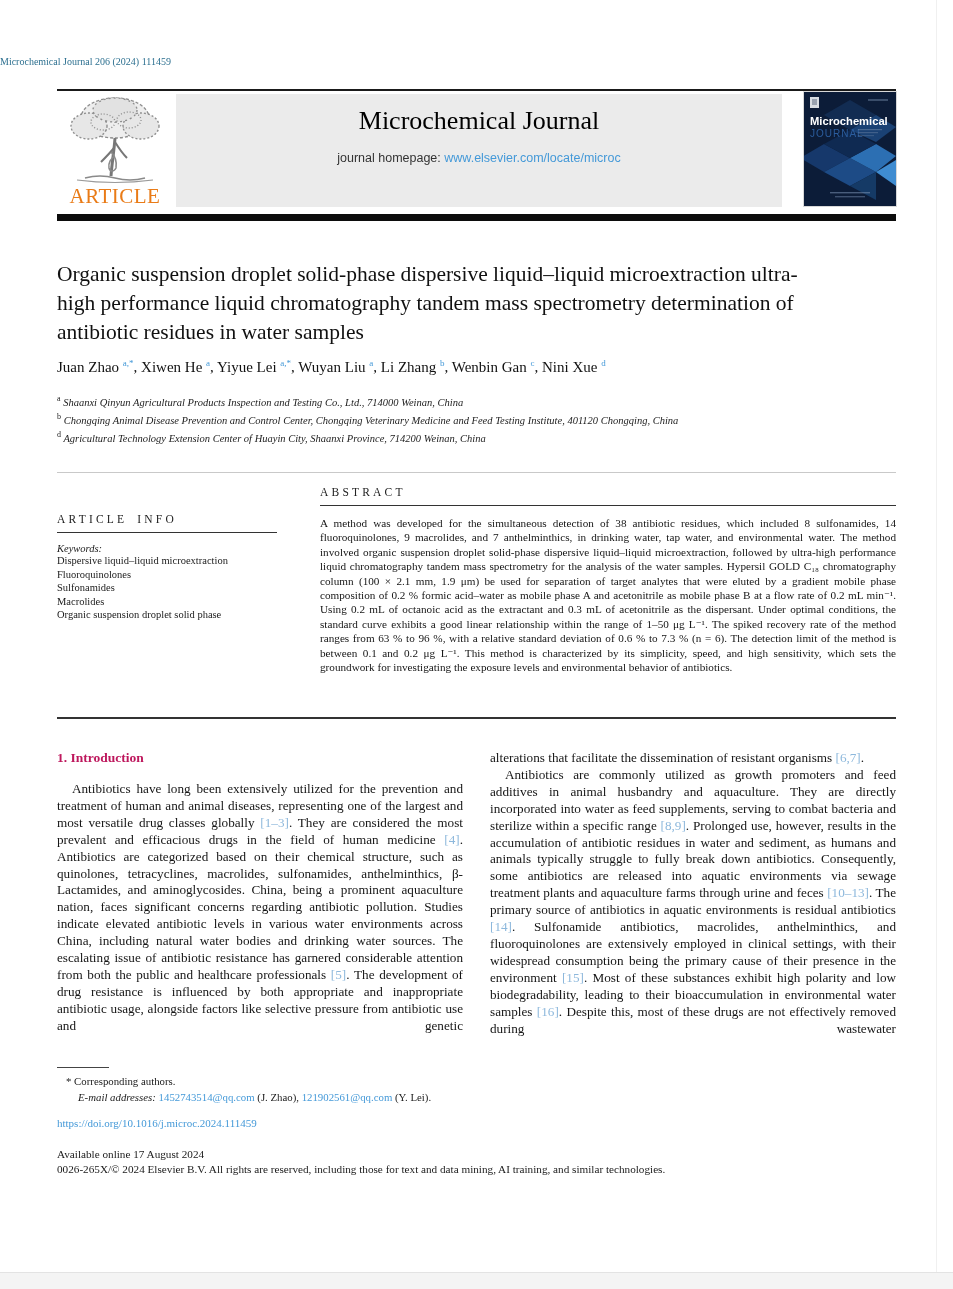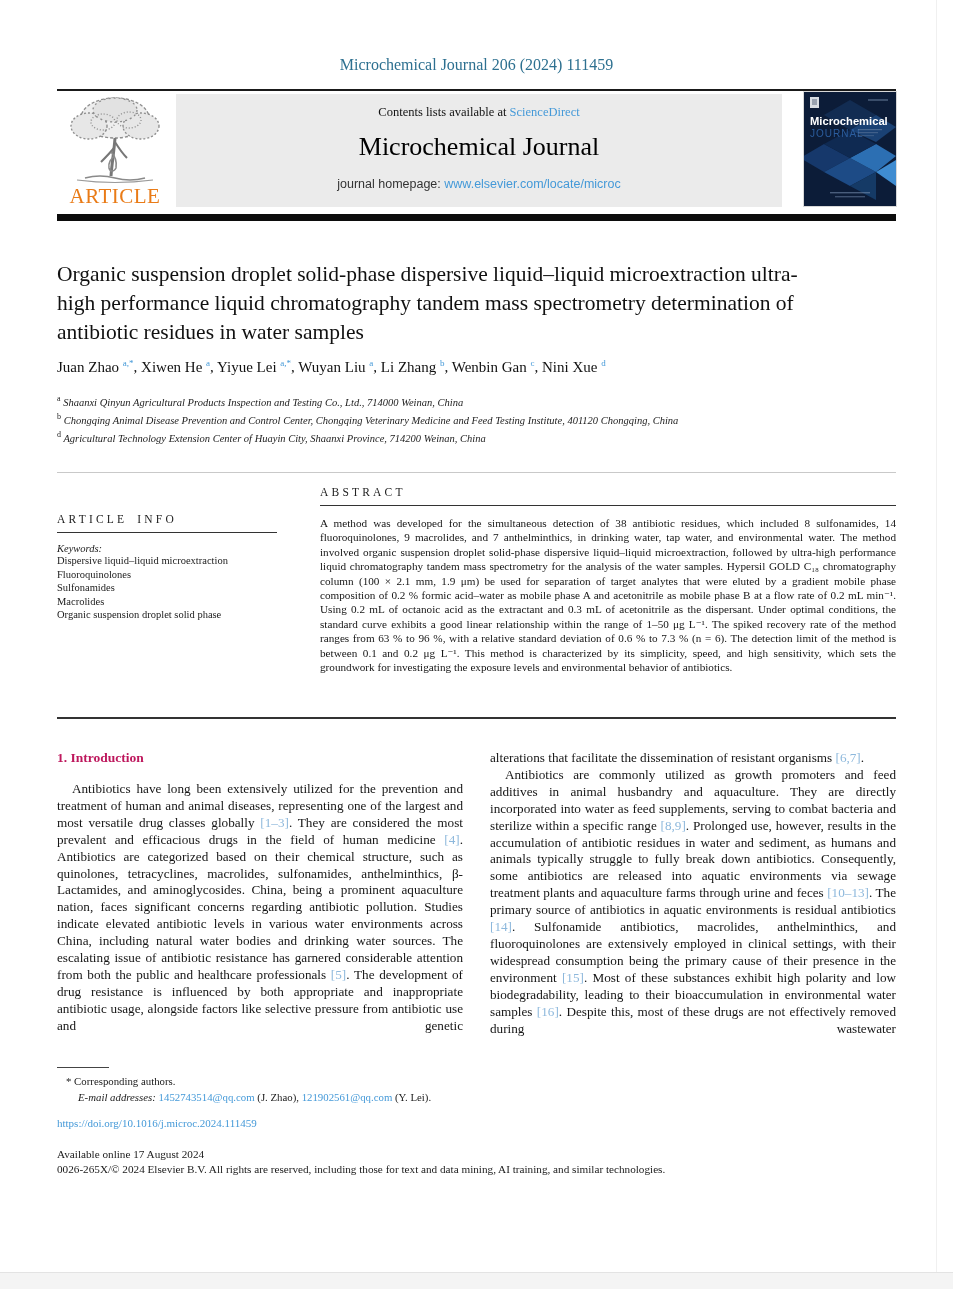--- a/index.html
+++ b/index.html
@@ -1,21 +1,21 @@
 <!DOCTYPE html>
 <html><head>
 <meta charset="utf-8">
 <style>
   html,body{margin:0;padding:0;background:#fff;}
   .page{position:relative;width:953px;height:1289px;background:#ffffff;overflow:hidden;
         font-family:"Liberation Serif","DejaVu Serif",serif;color:#1a1a1a;}
   .abs{position:absolute;}
 
   
-  .citation{top:56px;left:0;width:953px;text-align:center;font-size:16px;color:#2d7090;}
+  .citation{top:56px;left:0;width:953px;font-size:10px;color:#2d7090;}
 
   .rule-1{top:89px;left:57px;width:839px;height:2px;background:#1a1a1a;}
 
   
   .tree{left:57px;top:92px;width:116px;height:94px;}
   .elsevier-word{left:50px;top:184px;width:130px;text-align:center;font-size:21px;
                  color:#e97b17;letter-spacing:.5px;}
   .graybox{left:176px;top:94px;width:606px;height:113px;background:#ebebeb;text-align:center;}
   .contents-line{margin-top:11px;font-size:12.5px;color:#111;}
   .journal-name{margin-top:12px;font-size:26px;color:#000;}
@@ -87,21 +87,20 @@
       <path d="M58 50 C63 58 66 62 70 66" stroke="#777" stroke-width="2"></path>
       <path d="M57 56 C52 62 48 66 44 70" stroke="#777" stroke-width="2"></path>
       <path d="M54 60 C58 64 60 70 59 76 C57 80 53 80 52 76 C51 71 54 66 58 64" stroke="#8a8a8a" stroke-width="1.6"></path>
       <path d="M28 86 Q43 82 58 86 T88 86" stroke="#8a8a8a" stroke-width="1.6"></path>
       <path d="M20 88 Q58 93 96 88" stroke="#9a9a9a" stroke-width="1.2"></path>
     </g>
   </svg>
   <div class="abs elsevier-word">ARTICLE</div>
 
   <div class="abs graybox">
-    <div class="contents-line">Contents lists available at <span class="seg-l">ScienceDirect</span></div>
     <div class="journal-name">Microchemical Journal</div>
     <div class="homepage-line">journal homepage: <span class="seg-l">www.elsevier.com/locate/microc</span></div>
   </div>
 
   <svg class="abs cover" viewBox="0 0 92 114">
     <rect width="92" height="114" fill="#0c1c38"></rect>
     <polygon points="46,8 72,23 46,38 20,23" fill="#122c52"></polygon>
     <polygon points="72,23 92,35 72,50 46,38" fill="#1a4174"></polygon>
     <polygon points="20,52 46,66 20,80 -4,66" fill="#16386b"></polygon>
     <polygon points="46,66 72,80 46,94 20,80" fill="#1d4b86"></polygon>

